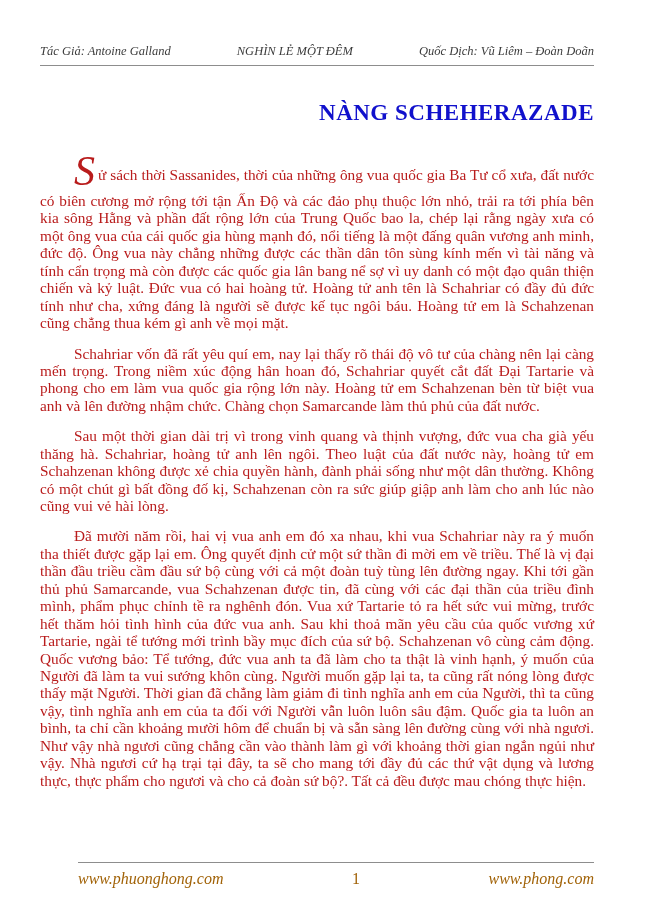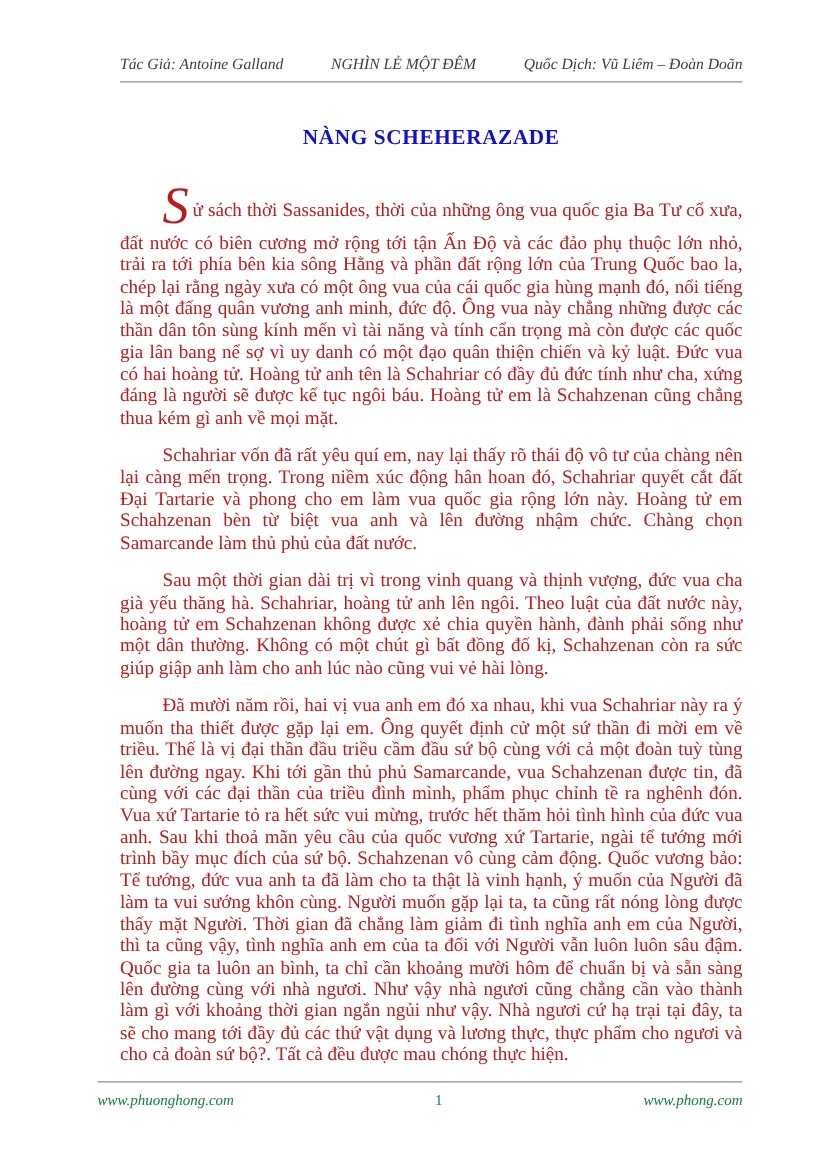--- a/index.html
+++ b/index.html
@@ -2,42 +2,42 @@
 <html><head>
 <meta charset="utf-8">
 <style>
   html, body { margin: 0; padding: 0; background: #ffffff; }
   .page {
     width: 670px;
     height: 922px;
     position: relative;
     box-sizing: border-box;
     background: #ffffff;
-    padding: 44px 76px 0 96px;
+    padding: 44px 76px 0 40px;
     font-family: "Liberation Serif", serif;
     overflow: hidden;
   }
   .header-row {
     display: flex;
     justify-content: space-between;
     align-items: baseline;
     font-size: 12.5px;
     font-style: italic;
     color: #3c3c3c;
     padding-bottom: 4px;
   }
   .rule {
     border: none;
     border-top: 1px solid #8d8d8d;
     margin: 2px 0 0 0;
   }
   .chapter-title {
-    text-align: center;
+    text-align: right;
     color: #1111cc;
-    font-size: 17px;
+    font-size: 23px;
     font-weight: bold;
     letter-spacing: 0.5px;
     margin: 34px 0 24px 0;
   }
   .body-text {
     color: #b91c1c;
     font-size: 15.3px;
     line-height: 1.14;
     text-align: justify;
   }
@@ -50,22 +50,22 @@
     font-style: italic;
     line-height: 1;
     vertical-align: -5px;
     padding-right: 3px;
   }
   .footer {
     position: absolute;
     left: 78px;
     right: 76px;
     bottom: 34px;
-    font-size: 12px;
-    color: #15803d;
+    font-size: 16px;
+    color: #a16207;
   }
   .footer-rule {
     border: none;
     border-top: 1px solid #8d8d8d;
     margin: 0 0 7px 0;
   }
   .footer-row {
     display: flex;
     justify-content: space-between;
     align-items: baseline;

